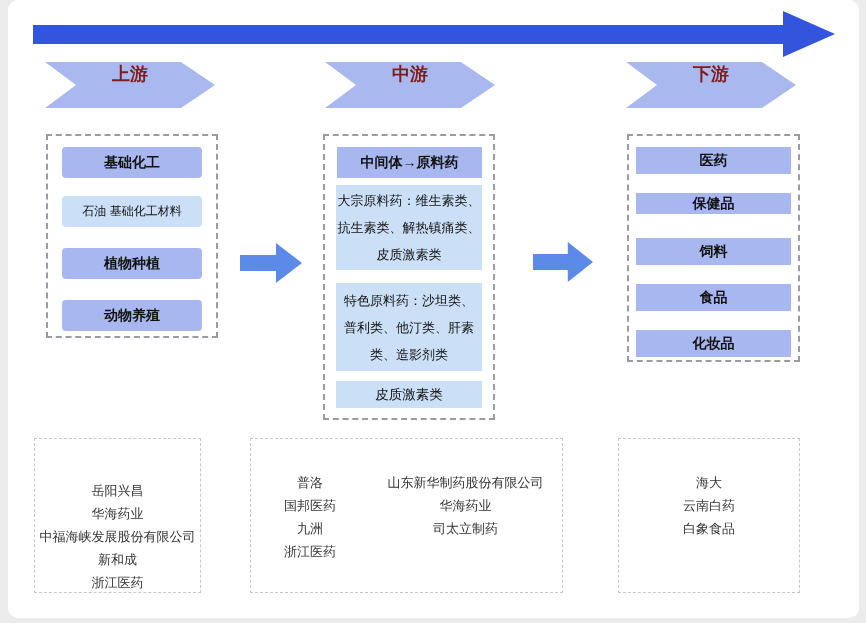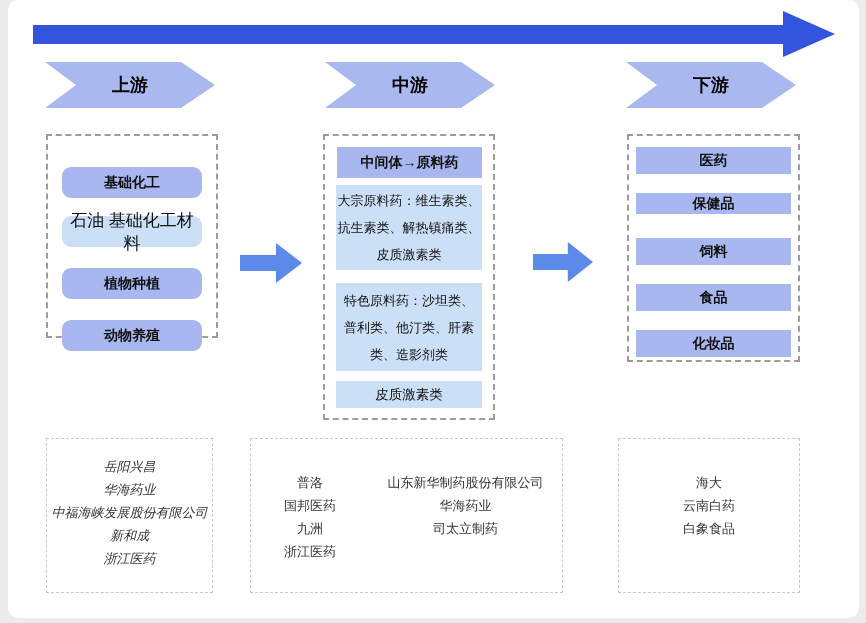--- a/index.html
+++ b/index.html
@@ -23,44 +23,44 @@
   .top-head {
     position: absolute; left: 783px; top: 11px; width: 52px; height: 46px;
     background: var(--top-arrow, #3355dd);
     clip-path: polygon(0 0, 100% 50%, 0 100%);
   }
   
   .chevron {
     position: absolute; top: 62px; width: 170px; height: 46px;
     background: var(--stage-arrow, #a9b9f0);
     clip-path: polygon(0 0, calc(100% - 34px) 0, 100% 50%, calc(100% - 34px) 100%, 0 100%, 31px 50%);
-    display: flex; align-items: center; justify-content: center;
-    font-size: 18px; font-weight: 700; color: #000000;
+    display: flex; align-items: flex-start; justify-content: center;
+    font-size: 18px; font-weight: 700; color: #7f1d1d;
   }
   .chev-1 { left: 45px; } .chev-2 { left: 325px; } .chev-3 { left: 626px; }
   
   .dbox {
     position: absolute; box-sizing: border-box;
     border: 2px dashed #999ca3;
   }
   .box-up   { left: 46px;  top: 134px; width: 172px; height: 204px; }
   .box-mid  { left: 323px; top: 134px; width: 172px; height: 286px; }
   .box-down { left: 627px; top: 134px; width: 173px; height: 228px; }
   
   .item {
     position: absolute; box-sizing: border-box;
     display: flex; align-items: center; justify-content: center;
     text-align: center; font-size: 14px; color: #111;
   }
   .dark  { background: var(--item-dark, #a8b7f0); font-weight: 700; }
   .light { background: var(--item-light, #cbdff6); }
-  .rounded { border-radius: 9px; margin-top: 20px; }
+  .rounded { border-radius: 4px; }
   .pre { white-space: pre-line; line-height: 27px; font-size: 13px; }
   .u1 { left: 62px; top: 147px; width: 140px; height: 31px; }
-  .u2 { left: 62px; top: 196px; width: 140px; height: 31px; font-size: 17px; }
+  .u2 { left: 62px; top: 196px; width: 140px; height: 31px; font-size: 12px; }
   .u3 { left: 62px; top: 248px; width: 140px; height: 31px; }
   .u4 { left: 62px; top: 300px; width: 140px; height: 31px; }
   .m1 { left: 337px; top: 147px; width: 145px; height: 31px; }
   .m2 { left: 336px; top: 185px; width: 146px; height: 85px; }
   .m3 { left: 336px; top: 283px; width: 146px; height: 88px; }
   .m4 { left: 336px; top: 381px; width: 146px; height: 27px; font-size: 13.5px; }
   .d1 { left: 636px; top: 147px; width: 155px; height: 27px; }
   .d2 { left: 636px; top: 193px; width: 155px; height: 21px; }
   .d3 { left: 636px; top: 238px; width: 155px; height: 27px; }
   .d4 { left: 636px; top: 284px; width: 155px; height: 27px; }
@@ -71,21 +71,21 @@
     clip-path: polygon(0 30%, 58% 30%, 58% 0, 100% 50%, 58% 100%, 58% 70%, 0 70%);
   }
   .fa1 { left: 240px; top: 243px; width: 62px; height: 40px; }
   .fa2 { left: 533px; top: 242px; width: 60px; height: 40px; }
   
   .cbox {
     position: absolute; top: 438px; height: 155px; box-sizing: border-box;
     border: 1px dashed #c6c8cc;
     font-size: 13px; color: #333; text-align: center;
   }
-  .cb1 { left: 46px;  width: 167px; padding-top: 16px; font-style: italic; }
+  .cb1 { left: 34px;  width: 167px; padding-top: 40px; }
   .cb2 { left: 250px; width: 313px; padding-top: 32px; }
   .cb3 { left: 618px; width: 182px; padding-top: 32px; }
   .cline { line-height: 23px; }
   .cols { display: flex; }
   .col-l { flex: 0 0 38%; }
   .col-r { flex: 1; }
 </style>
 </head>
 <body>
 

